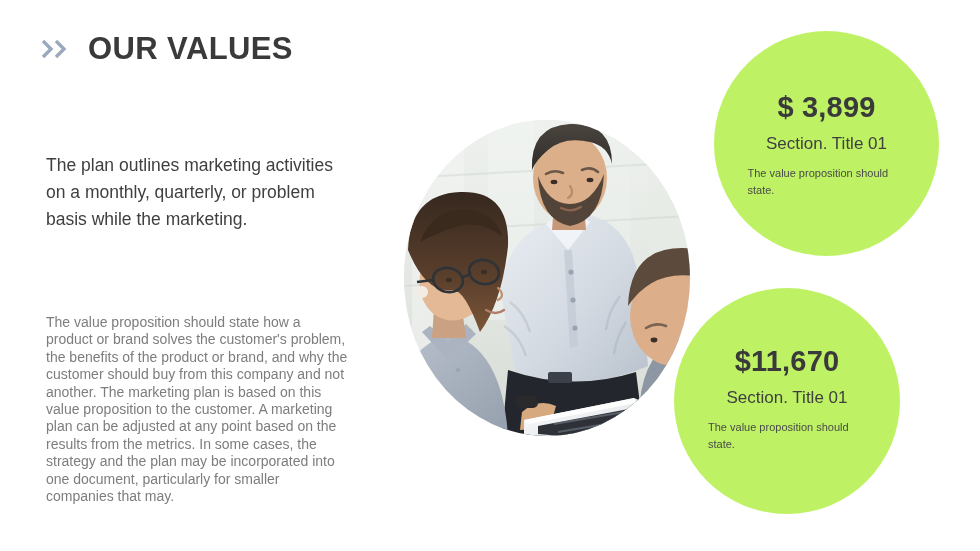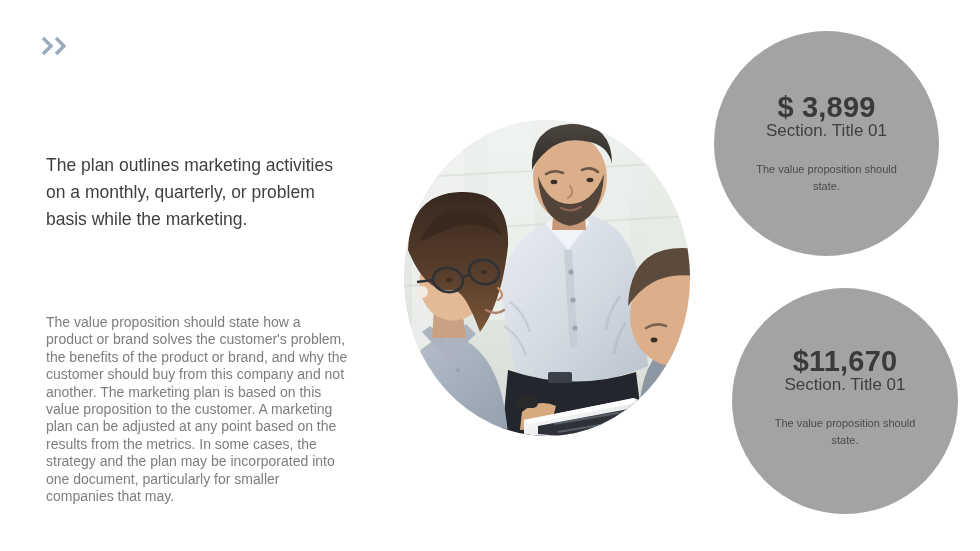--- a/index.html
+++ b/index.html
@@ -80,74 +80,75 @@
   .photo-circle svg {
     display: block;
     width: 100%;
     height: 100%;
   }
 
   
   .stat-circle {
     position: absolute;
     border-radius: 50%;
-    background: #a3a3a3;
+    background: #bef264;
     display: flex;
     flex-direction: column;
     align-items: center;
     justify-content: flex-start;
     box-sizing: border-box;
   }
   .stat-circle.top {
     left: 714px;
     top: 31px;
     width: 225px;
     height: 225px;
     padding-top: 61px;
   }
   .stat-circle.bottom {
-    left: 732px;
+    left: 674px;
     top: 288px;
     width: 226px;
     height: 226px;
     padding-top: 58px;
   }
   .stat-amount {
     font-size: 29px;
     font-weight: bold;
     color: #3a3a3a;
     line-height: 1.05;
     letter-spacing: 0.2px;
   }
   .stat-title {
+    margin-top: 13px;
     font-size: 17px;
     color: #3f3f3f;
     line-height: 1.1;
   }
   .stat-desc {
-    margin-top: 20px;
+    margin-top: 11px;
     width: 158px;
-    text-align: center;
     font-size: 11px;
     line-height: 16.5px;
     color: #4a4a4a;
   }
 </style>
 </head>
 <body>
 
 <div class="slide">
 
   <div class="header">
     <span class="chevrons">
       <svg viewBox="0 0 34 26" xmlns="http://www.w3.org/2000/svg">
         <path d="M3 5 L11 13 L3 21" fill="none" stroke="#9aa9bb" stroke-width="3.4" stroke-linecap="butt" stroke-linejoin="miter"></path>
         <path d="M16 5 L24 13 L16 21" fill="none" stroke="#9aa9bb" stroke-width="3.4" stroke-linecap="butt" stroke-linejoin="miter"></path>
       </svg>
     </span>
+    <div class="slide-title">OUR VALUES</div>
   </div>
 
   <div class="lead-text">The plan outlines marketing activities on a monthly, quarterly, or problem basis while the marketing.</div>
 
   <div class="body-text">The value proposition should state how a product or brand solves the customer's problem, the benefits of the product or brand, and why the customer should buy from this company and not another. The marketing plan is based on this value proposition to the customer. A marketing plan can be adjusted at any point based on the results from the metrics. In some cases, the strategy and the plan may be incorporated into one document, particularly for smaller companies that may.</div>
 
   <div class="photo-circle">
     <svg viewBox="0 0 286 316" xmlns="http://www.w3.org/2000/svg" preserveAspectRatio="xMidYMid slice">
       <defs>
         <linearGradient id="bgWall" x1="0" y1="0" x2="0" y2="1">

